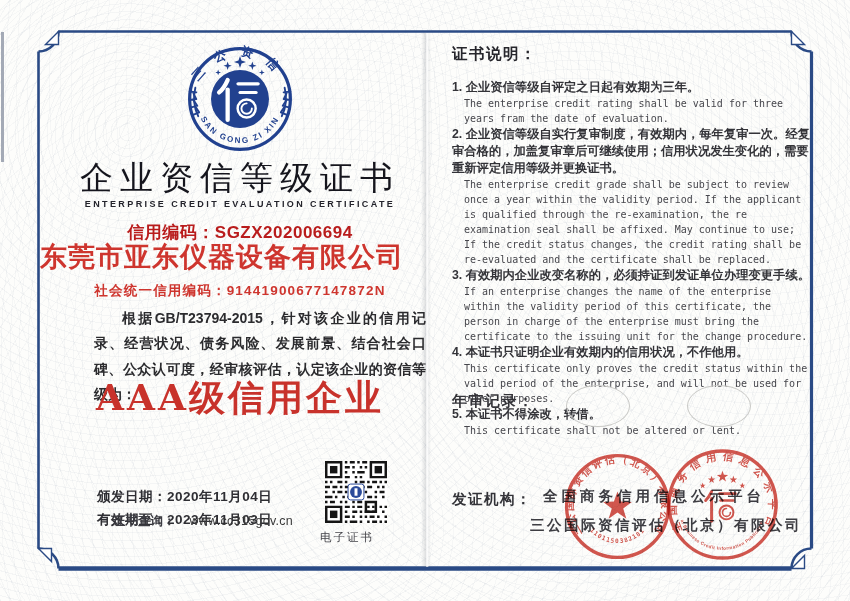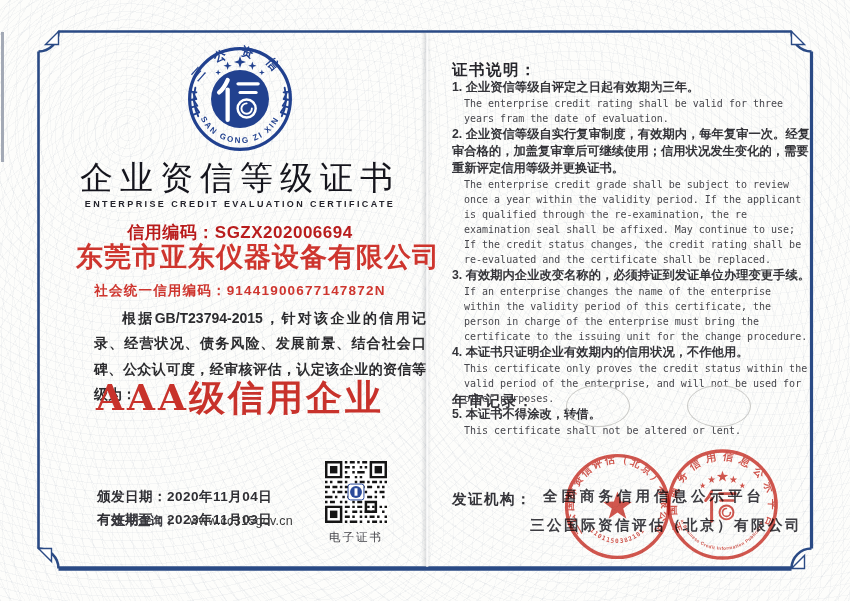--- a/index.html
+++ b/index.html
@@ -15,31 +15,31 @@
   .edge-artifact{position:absolute;left:1px;top:32px;width:3px;height:130px;background:#8d95a5;opacity:.8;}
   .frame{position:absolute;left:0;top:0;}
   .gutter{position:absolute;left:421px;top:33px;width:10px;height:534px;
     background:linear-gradient(90deg, rgba(120,125,135,0) 0%, rgba(120,125,135,.22) 45%, rgba(255,255,255,.9) 60%, rgba(120,125,135,.10) 80%, rgba(120,125,135,0) 100%);}
   .abs{position:absolute;}
   
   .title{left:58px;top:156px;width:364px;text-align:center;font-family:"DejaVu Serif","Liberation Serif",serif;
     font-weight:normal;font-size:33px;letter-spacing:7px;color:#15151d;white-space:nowrap;}
   .title-en{left:58px;top:199px;width:364px;text-align:center;font-size:9px;font-weight:bold;letter-spacing:2.4px;color:#23232b;white-space:nowrap;}
   .code-line{left:58px;top:221px;width:364px;text-align:center;font-size:17px;font-weight:bold;color:#b91c1c;letter-spacing:.5px;}
-  .company{left:40px;top:239px;width:400px;text-align:right;font-size:27px;font-weight:bold;color:#ce352e;letter-spacing:1px;white-space:nowrap;}
+  .company{left:40px;top:239px;width:400px;text-align:left;font-size:27px;font-weight:bold;color:#ce352e;letter-spacing:1px;white-space:nowrap;}
   .social{left:40px;top:282px;width:400px;text-align:center;font-size:13.5px;font-weight:bold;color:#ce352e;letter-spacing:1.2px;white-space:nowrap;}
   .body-par{left:94px;top:306px;width:332px;font-size:14px;font-weight:600;color:#2b2b2e;line-height:1.82;text-indent:2em;text-align:justify;}
   .rating{left:40px;top:374px;width:400px;text-align:center;font-family:"DejaVu Serif","Liberation Serif",serif;
     font-weight:bold;font-size:36px;color:#c8322b;letter-spacing:3px;white-space:nowrap;}
   .date-line{font-size:13.5px;font-weight:bold;color:#2e2e33;letter-spacing:.5px;margin-top:29px;}
   .query-line{font-size:12.5px;font-weight:bold;color:#3c3c42;}
   .query-line .url{font-weight:normal;color:#3a3a3a;margin-left:14px;letter-spacing:.3px;}
-  .qr-caption{left:320px;top:530px;width:72px;text-align:center;font-size:11.5px;letter-spacing:2px;color:#44444a;}
+  .qr-caption{left:320px;top:530px;width:72px;text-align:left;font-size:11.5px;letter-spacing:2px;color:#44444a;}
   
-  .r-heading{left:452px;top:44px;font-size:15.5px;font-weight:bold;color:#26262c;letter-spacing:1.5px;margin-top:16px;}
+  .r-heading{left:452px;top:44px;font-size:15.5px;font-weight:bold;color:#26262c;letter-spacing:1.5px;}
   .notes{left:452px;top:79px;width:358px;}
   .note-zh{font-size:12.3px;font-weight:bold;color:#333338;line-height:17px;}
   .note-en{font-family:"DejaVu Sans Mono","Liberation Mono",monospace;font-size:10px;color:#46464c;line-height:15px;margin-left:12px;}
   .annual-label{left:452px;top:392px;font-size:15px;font-weight:bold;color:#333338;letter-spacing:1.5px;}
   .review-oval{position:absolute;border:1px solid #c9c9c6;border-radius:50%;width:62px;height:40px;}
   .issuer-label{left:452px;top:490px;font-size:14.5px;font-weight:bold;color:#333338;letter-spacing:1.5px;}
   .issuer-line1{left:543px;top:487px;width:270px;font-size:14.5px;font-weight:bold;color:#3d3d42;letter-spacing:4px;white-space:nowrap;}
   .issuer-line2{left:530px;top:516px;width:290px;font-size:14.5px;font-weight:bold;color:#3d3d42;letter-spacing:2.5px;white-space:nowrap;}
   .seal{mix-blend-mode:multiply;opacity:.9;}
 </style>

